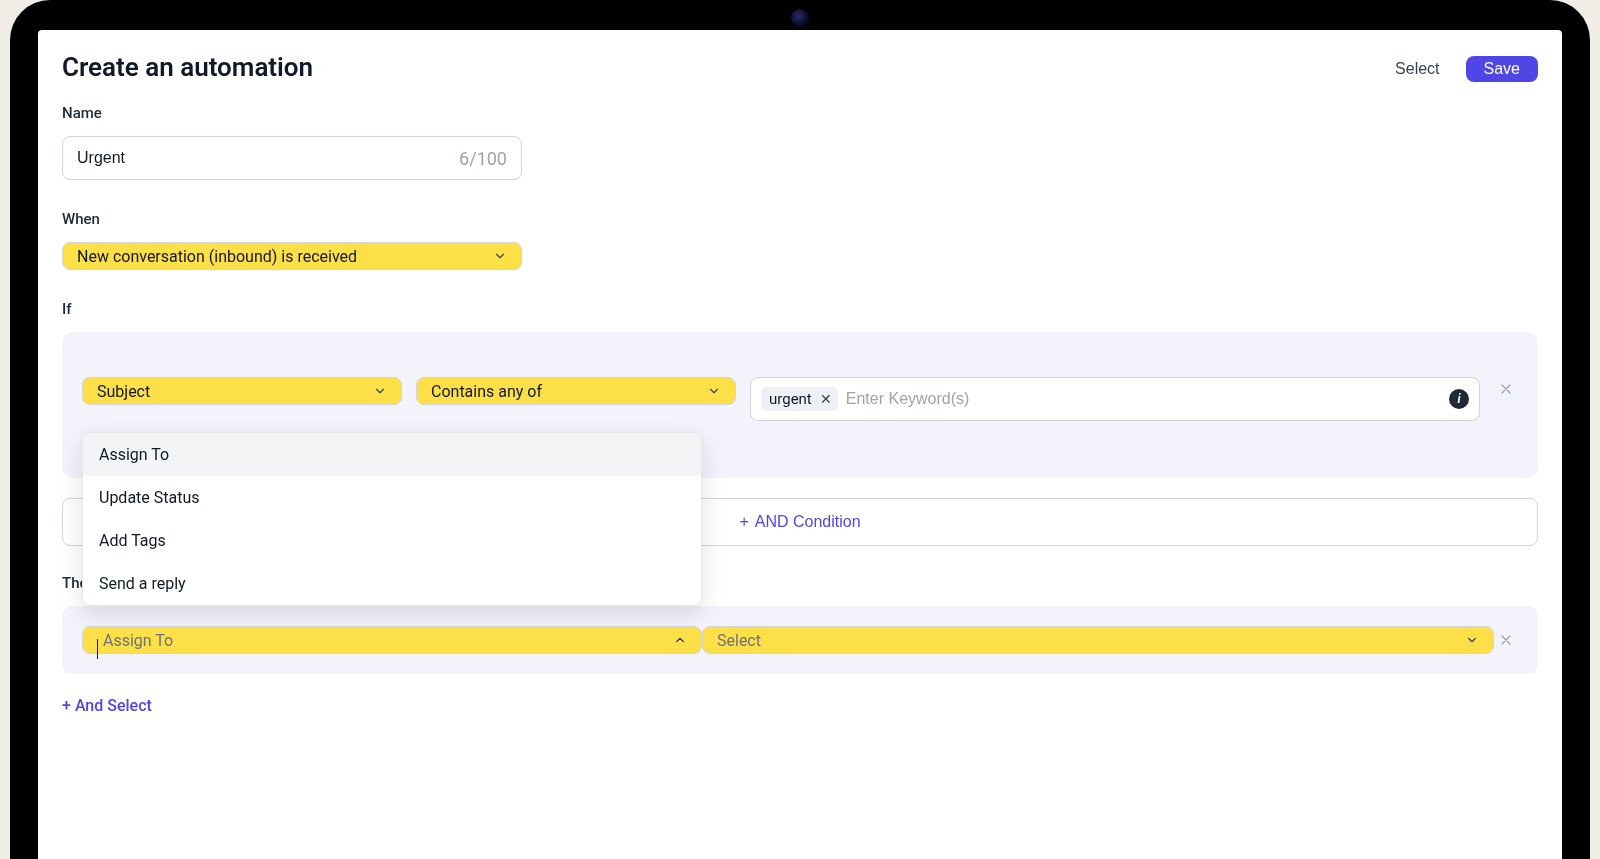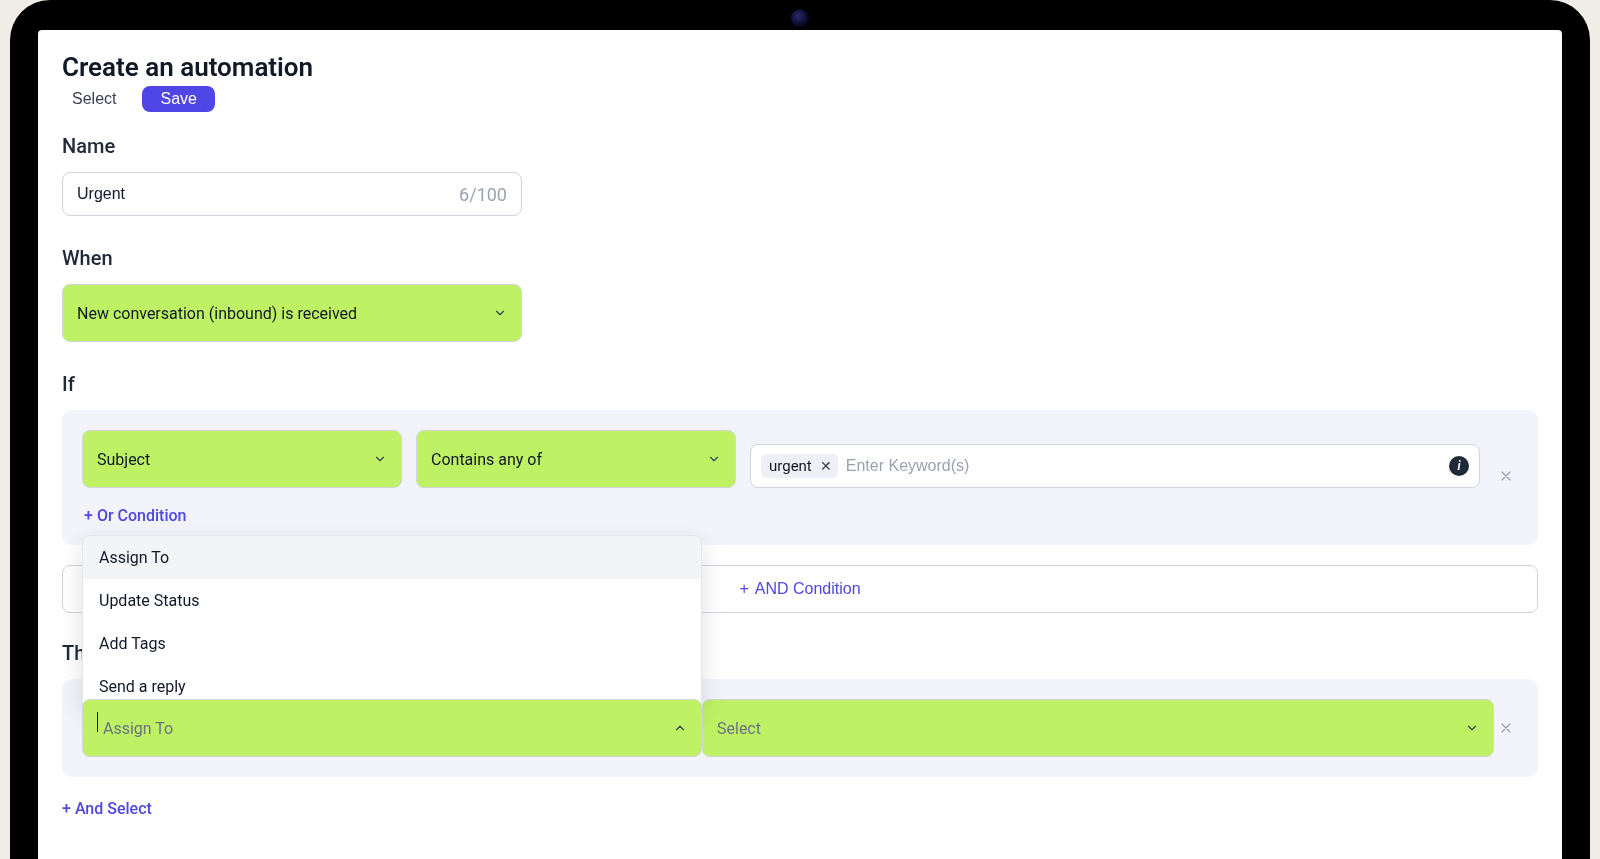--- a/index.html
+++ b/index.html
@@ -34,21 +34,20 @@
   height: 100%;
   padding: 22px 24px;
   overflow: hidden;
   position: relative;
 }
 .header-row {
   display: flex;
   justify-content: space-between;
   align-items: flex-start;
   margin-bottom: 18px;
-  flex-direction: column;
 }
 .page-title {
   font-size: 26px;
   font-weight: 600;
   color: #111827;
 }
 .actions { display: flex; gap: 16px; align-items: center; }
 .btn-cancel {
   background: none;
   border: none;
@@ -61,21 +60,21 @@
   background: #4f46e5;
   color: #fff;
   border: none;
   font-size: 16px;
   font-weight: 500;
   padding: 4px 18px;
   border-radius: 8px;
   cursor: pointer;
 }
 .section-label {
-  font-size: 20px;
+  font-size: 15px;
   font-weight: 500;
   color: #1f2937;
   margin-bottom: 14px;
 }
 .field-wrap { margin-bottom: 30px; }
 .field-narrow { width: 460px; }
 .input-box {
   border: 1px solid #d1d5db;
   border-radius: 8px;
   display: flex;
@@ -93,43 +92,44 @@
   background: transparent;
 }
 .counter { color: #9ca3af; font-size: 18px; }
 .select-box {
   border: 1px solid #d1d5db;
   border-radius: 8px;
   display: flex;
   align-items: center;
   justify-content: space-between;
   padding: 0 14px;
-  height: 58px;
-  background: #bef264;
+  height: 28px;
+  background: #fde047;
   cursor: pointer;
 }
 .select-box span { font-size: 16px; color: #111827; }
 .select-box.placeholder span { color: #6b7280; }
 .chevron {
   width: 14px; height: 14px;
   display: inline-flex; align-items: center; justify-content: center;
 }
 .chevron svg { width: 14px; height: 14px; }
 .chevron svg path { stroke: #374151; stroke-width: 2; fill: none; stroke-linecap: round; stroke-linejoin: round; }
 
 .if-container {
   background: #f3f4fb;
   border-radius: 10px;
   padding: 20px;
   position: relative;
 }
 .condition-row {
   display: flex;
   gap: 14px;
-  align-items: flex-end;
+  align-items: flex-start;
+  margin-top: 25px;
 }
 .sel-1 { flex: 0 0 320px; }
 .sel-2 { flex: 0 0 320px; }
 .tag-input {
   flex: 1;
   border: 1px solid #d1d5db;
   border-radius: 8px;
   background: #fff;
   display: flex;
   align-items: center;

